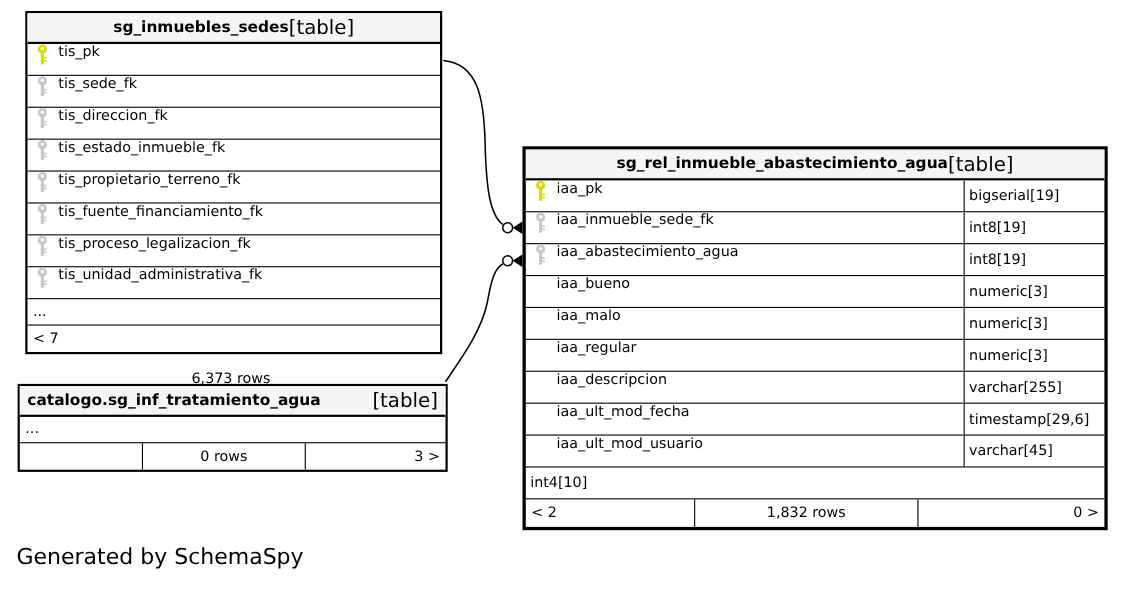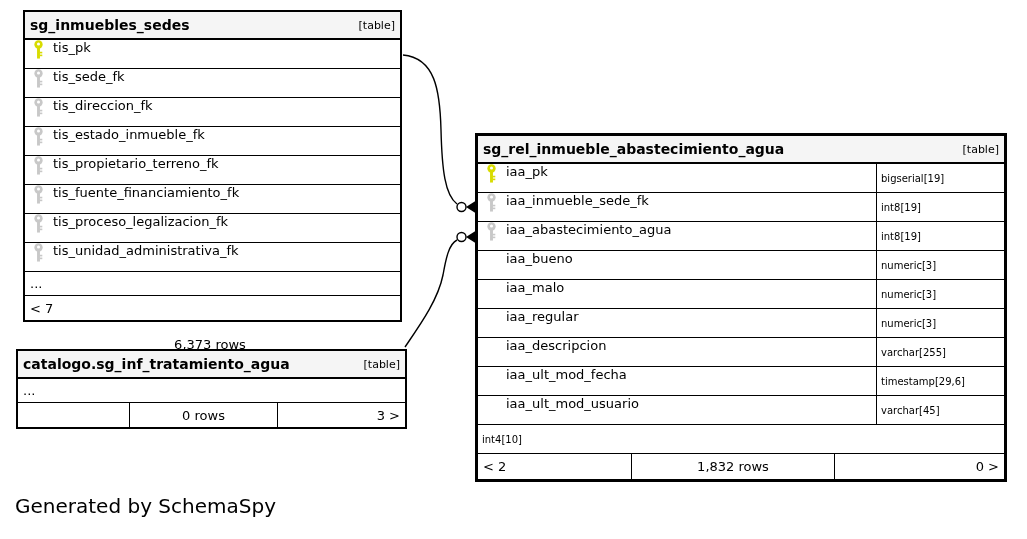--- a/index.html
+++ b/index.html
@@ -3,30 +3,30 @@
 <meta charset="utf-8">
 <style>
   html,body{margin:0;padding:0;background:#fff;}
   .canvas{
     position:relative;width:1027px;height:539px;background:#ffffff;overflow:hidden;
     font-family:"DejaVu Sans","Liberation Sans",sans-serif;color:#000;
   }
   .connectors{position:absolute;left:0;top:0;pointer-events:none;}
   .db-table{position:absolute;background:#fff;border:2px solid #000;box-sizing:border-box;}
   .db-table.thick{border-width:3px;}
-  .hdr{display:flex;justify-content:space-between;align-items:center;height:28px;
+  .hdr{display:flex;justify-content:center;align-items:center;height:28px;
        box-sizing:border-box;background:#f5f5f5;border-bottom:2px solid #000;padding:0 5px;}
   .hdr .title{font-weight:bold;font-size:14px;white-space:nowrap;}
-  .hdr .tag{font-size:11px;white-space:nowrap;}
+  .hdr .tag{font-size:18px;white-space:nowrap;}
   .row{display:flex;align-items:stretch;height:29px;box-sizing:border-box;
        border-bottom:1px solid #000;font-size:13px;}
   .cell-name{flex:1;display:flex;align-items:flex-start;padding-left:8px;white-space:nowrap;}
   .cell-name.nokey{padding-left:28px;}
   .t3 .cell-name{flex:0 0 399px;border-right:1px solid #000;box-sizing:border-box;}
-  .cell-type{flex:1;display:flex;align-items:center;padding-left:4px;font-size:10px;white-space:nowrap;}
+  .cell-type{flex:1;display:flex;align-items:center;padding-left:4px;font-size:13px;white-space:nowrap;}
   .key{width:11px;height:19px;margin-right:9px;flex:0 0 11px;}
   .key-primary{fill:var(--pk,#d8dc00);}
   .key-foreign{fill:var(--fk,#c8c8c8);}
   .ellipsis-row{height:24px;box-sizing:border-box;border-bottom:1px solid #000;
                 display:flex;align-items:center;padding-left:5px;font-size:13px;}
   .tfooter{display:flex;height:24px;box-sizing:border-box;font-size:13px;}
   .t3 .tfooter{height:25px;}
   .fc{display:flex;align-items:center;box-sizing:border-box;padding:0 5px;white-space:nowrap;}
   .fc.mid{justify-content:center;border-left:1px solid #000;border-right:1px solid #000;}
   .fc.right{flex:1;justify-content:flex-end;}

